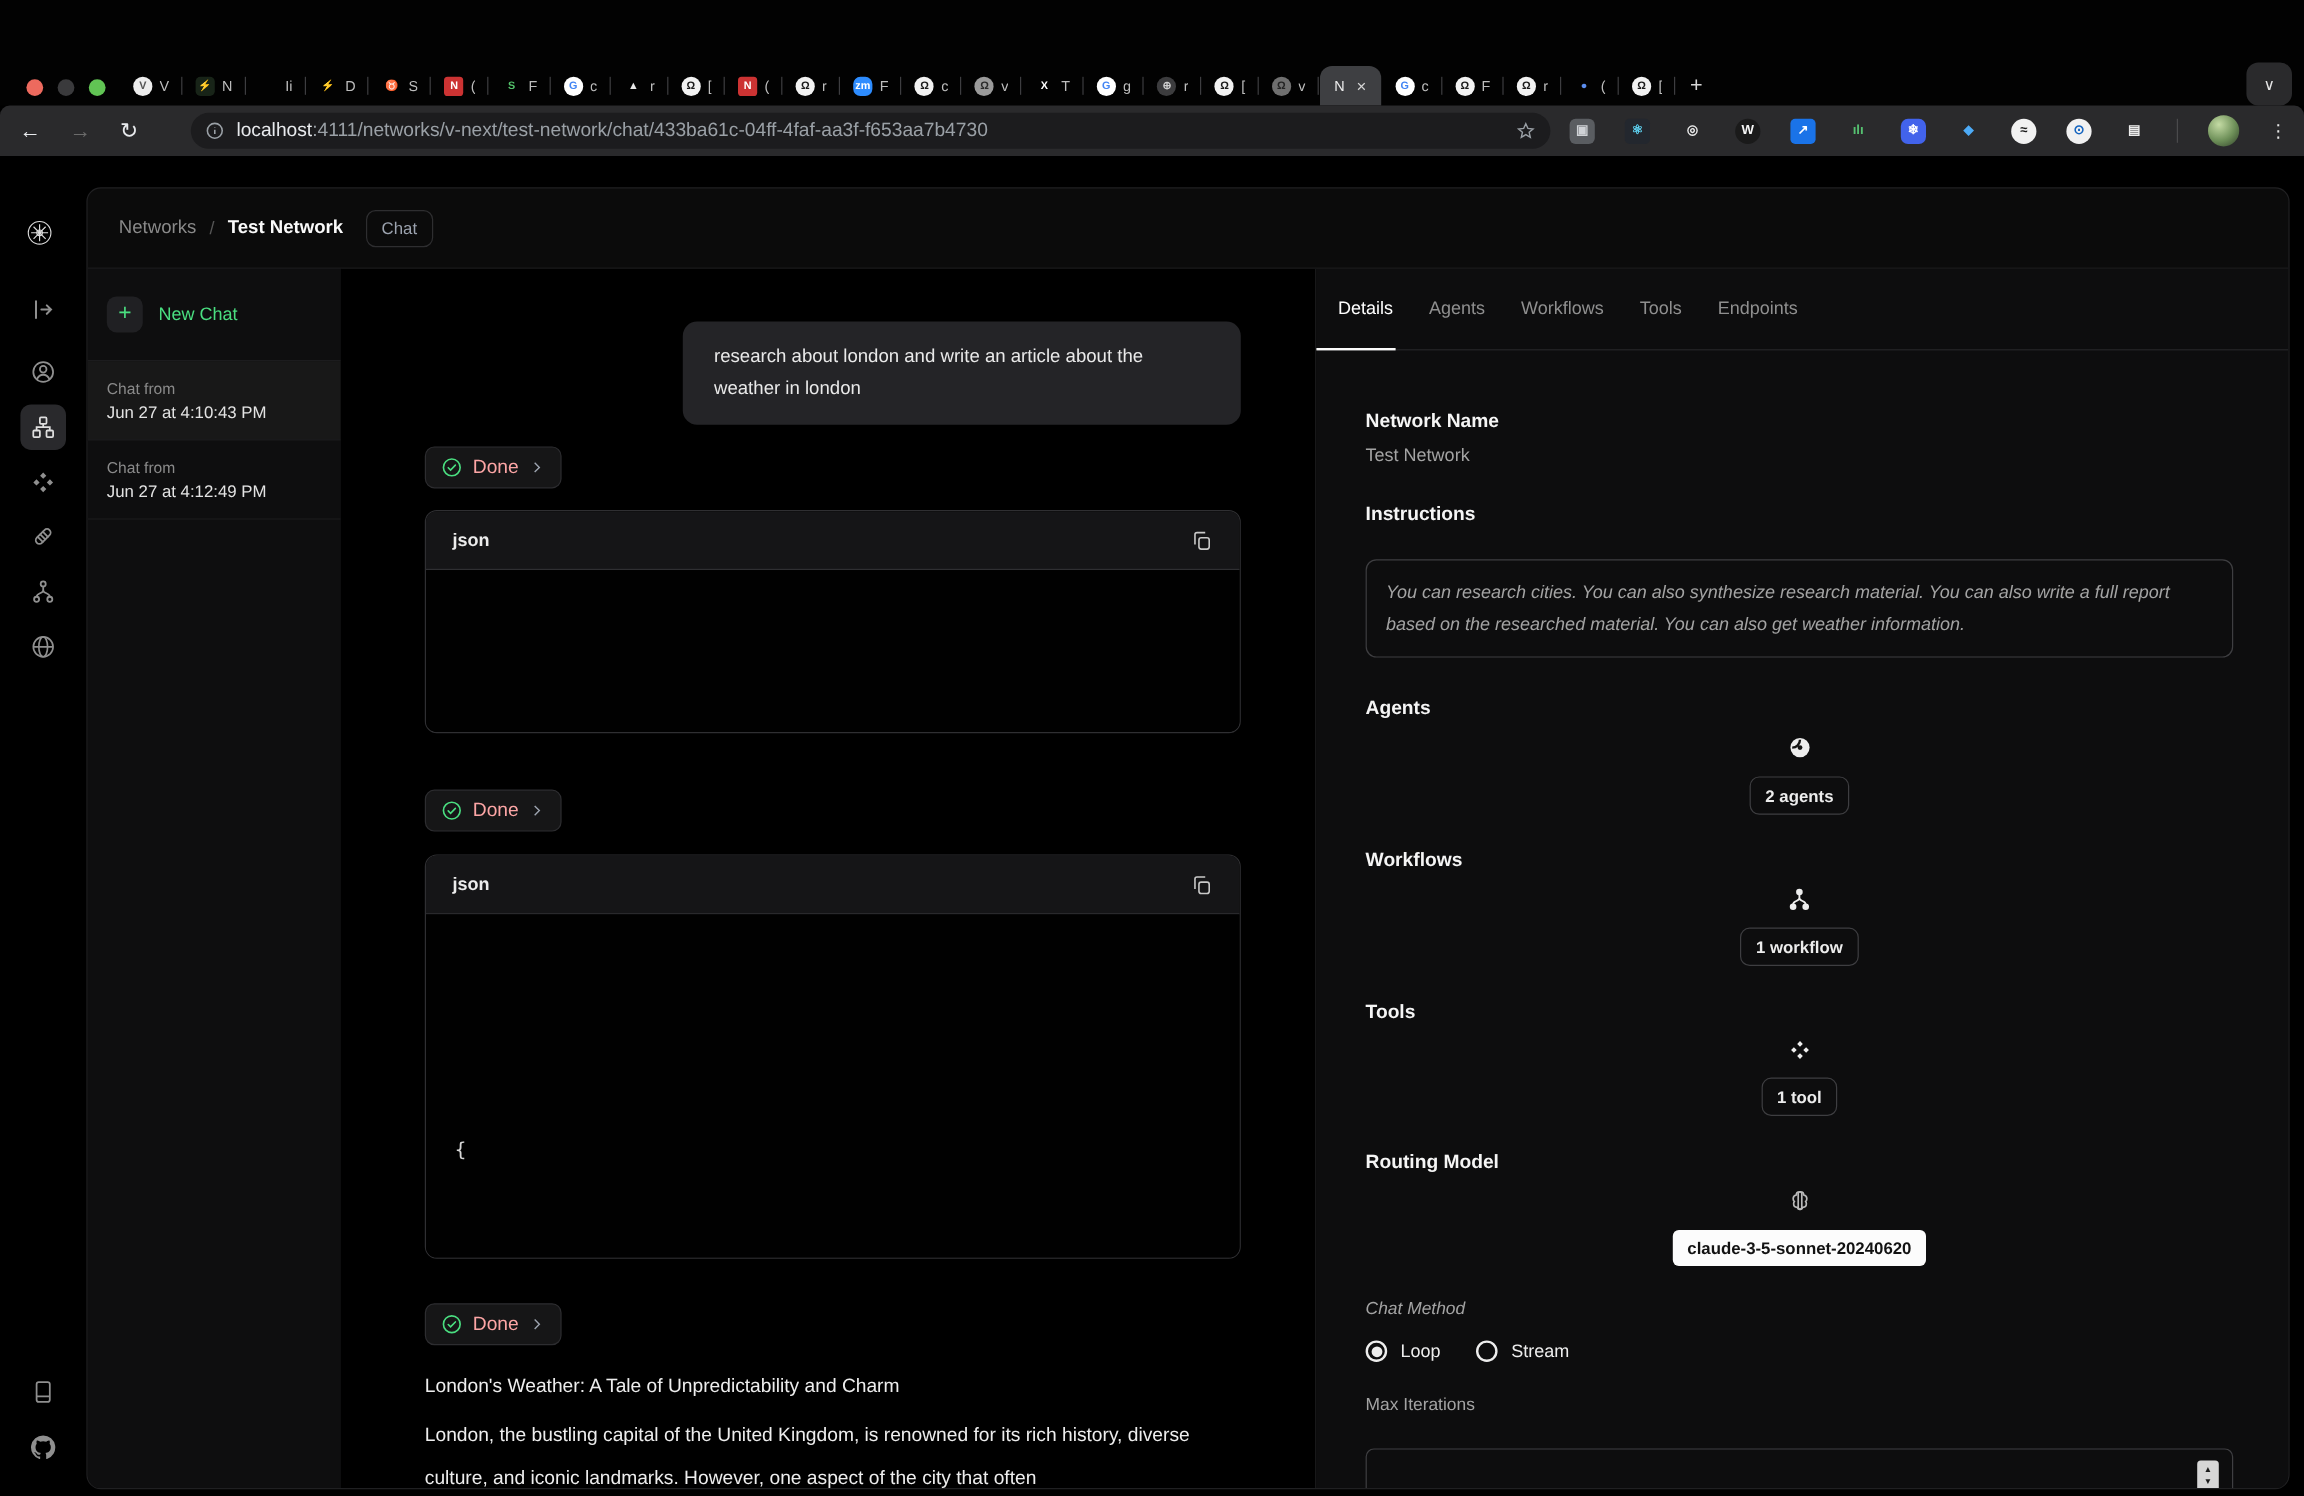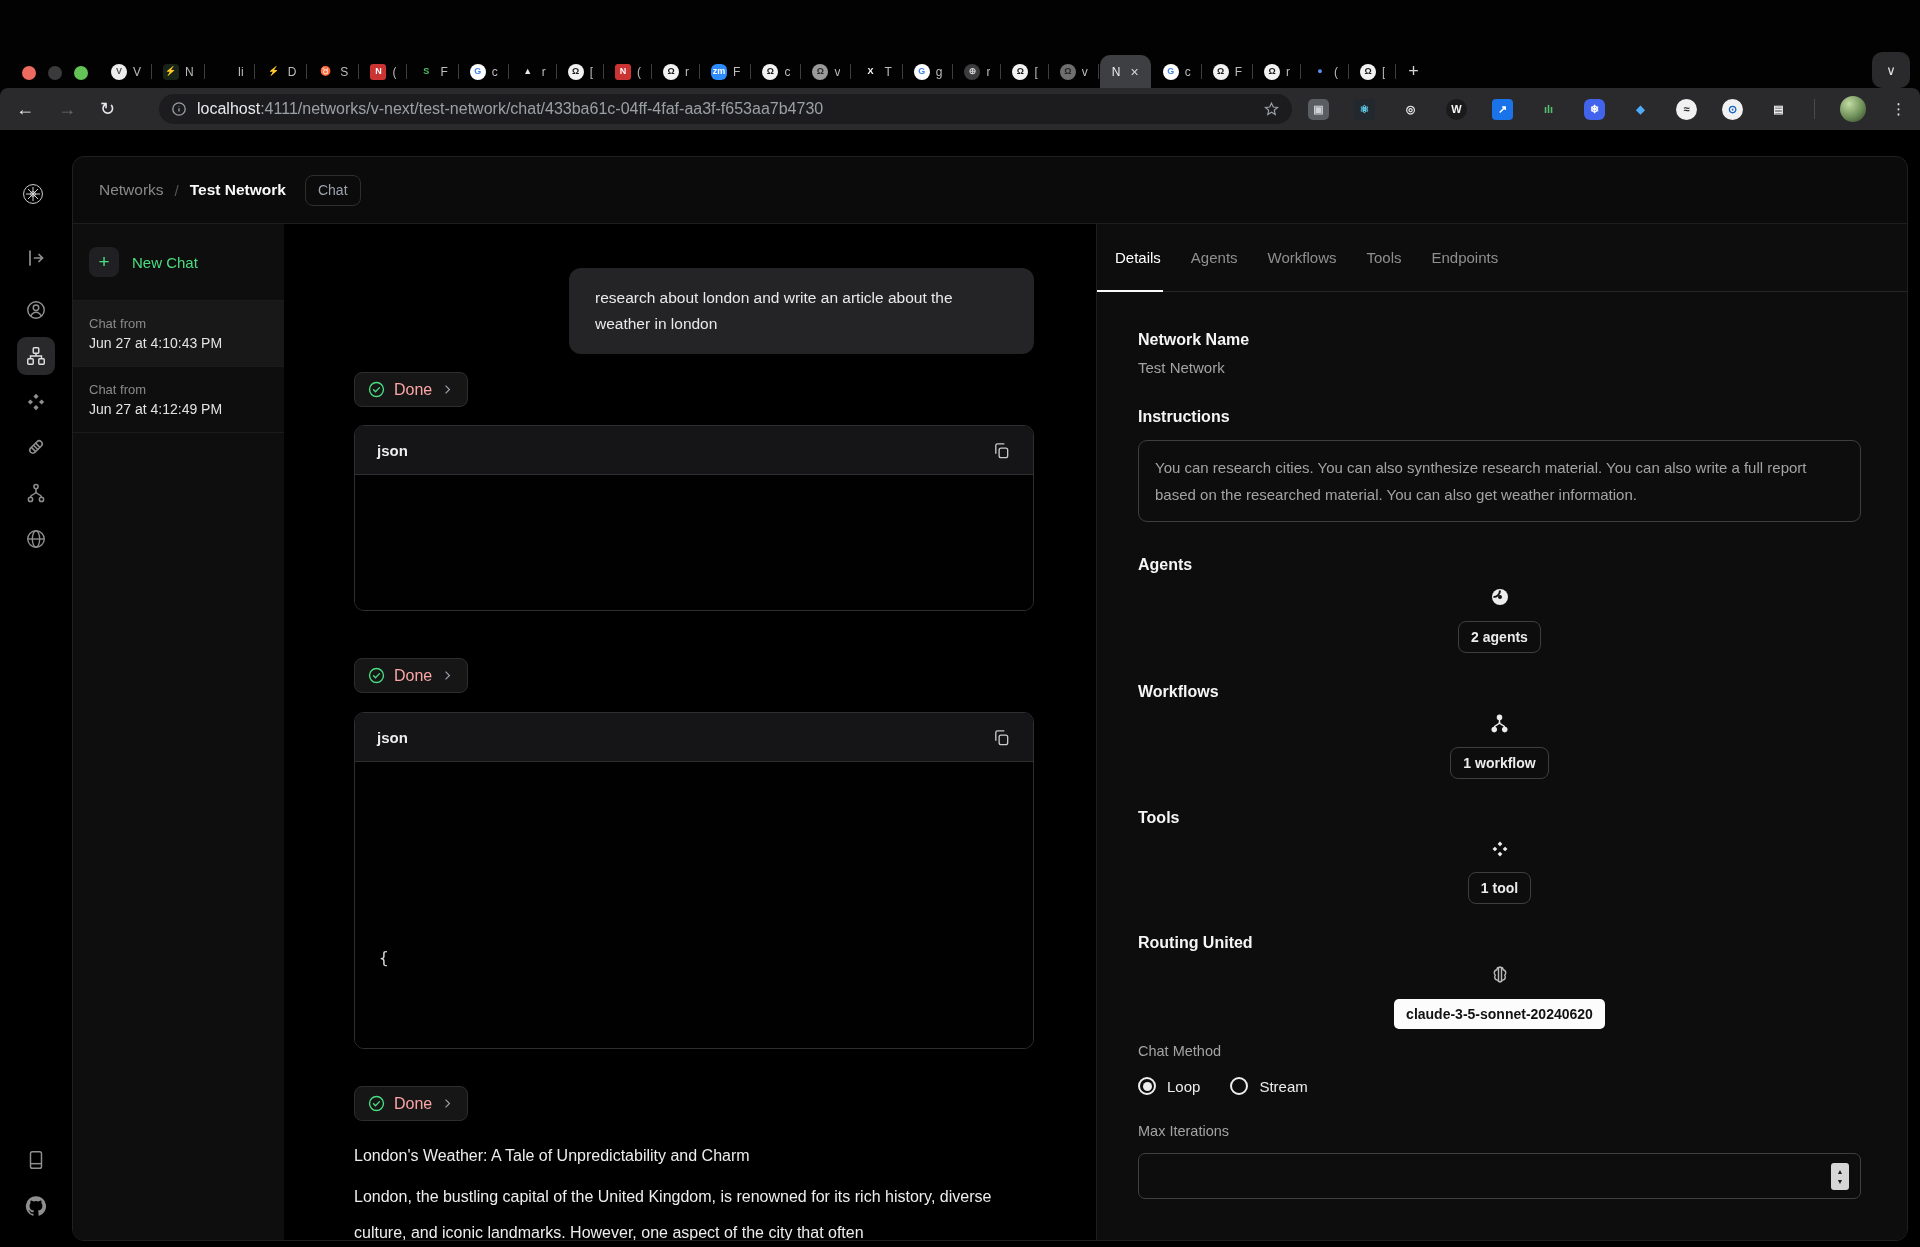--- a/index.html
+++ b/index.html
@@ -95,23 +95,23 @@
   .article-para{margin-top:10px;color:#ededed;font-size:16px;line-height:36px;width:660px;}
 
   
   .rpanel{position:absolute;left:1024px;top:67px;right:0;bottom:0;background:#0d0d0e;}
   .rtabs{position:relative;height:67px;border-bottom:1px solid #262628;display:flex;
     align-items:center;padding-left:18px;gap:30px;}
   .rtab{position:relative;color:#8f8f8f;font-size:15px;height:67px;display:flex;align-items:center;}
   .rtab.active{color:#fff;}
   .rtab.active::after{content:"";position:absolute;left:-18px;right:-2px;bottom:-1px;height:2px;
     background:#fafafa;}
-  .rbody{position:absolute;left:0;right:0;top:67px;bottom:0;padding:40px 46px 0 41px;overflow:hidden;border-radius:30px;}
+  .rbody{position:absolute;left:0;right:0;top:67px;bottom:0;padding:52px 46px 0 41px;overflow:hidden;border-radius:30px;}
   .rh{color:#f5f5f5;font-size:16px;font-weight:700;}
-  .rsub{color:#a3a3a3;font-size:15px;}.mt10{margin-top:10px;}.mt12{margin-top:12px;flex-direction:column;}.mt14{margin-top:14px;}.mt18{margin-top:18px;}.mt28{margin-top:28px;}
+  .rsub{color:#a3a3a3;font-size:15px;}.mt10{margin-top:10px;}.mt12{margin-top:12px;flex-direction:column;}.mt14{margin-top:28px;font-style:italic;}.mt18{margin-top:18px;}.mt28{margin-top:28px;}
   .mt30{margin-top:30px;}.mt32{margin-top:32px;}.mt34{margin-top:34px;}
   .instrbox{border:1px solid #3e3e41;border-radius:9px;padding:13px 16px;color:#a3a3a3;
     font-size:15px;line-height:27px;}
   .resrow{display:flex;align-items:center;gap:13px;}
   .badge{display:inline-flex;align-items:center;height:30px;padding:0 12px;border:1px solid #3e3e41;
     border-radius:8px;color:#ececec;font-size:14px;font-weight:700;}
   .whitepill{display:inline-flex;align-items:center;height:30px;padding:0 12px;background:#fcfcfc;
     border-radius:5px;color:#121212;font-size:14px;font-weight:700;}
   .radiorow{display:flex;align-items:center;gap:30px;}
   .radioopt{display:flex;align-items:center;gap:11px;}
@@ -579,21 +579,21 @@
         </div>
 
         <div class="rh mt30">Tools</div>
         <div class="resrow mt12">
           <svg width="20" height="20" viewBox="0 0 22 22" fill="#ededed">
             <path d="M11 2.8l2.6 2.6L11 8 8.4 5.4zM5.4 8.4L8 11l-2.6 2.6L2.8 11zM16.6 8.4L19.2 11l-2.6 2.6L14 11zM11 14l2.6 2.6L11 19.2l-2.6-2.6z"></path>
           </svg>
           <span class="badge">1 tool</span>
         </div>
 
-        <div class="rh mt30">Routing United</div>
+        <div class="rh mt30">Routing Model</div>
         <div class="resrow mt12">
           <svg width="22" height="22" viewBox="0 0 22 22" fill="none" stroke="#b9b9b9" stroke-width="1.4">
             <path d="M10.5 3.2a2.6 2.6 0 00-2.6 2.6c-1.5.3-2.6 1.6-2.6 3.1 0 .9.4 1.8 1 2.4-.4.5-.6 1.1-.6 1.8a3 3 0 002.9 3c.3 1 1.2 1.7 2.3 1.7.9 0 1.6-.7 1.6-1.6V4.8a1.6 1.6 0 00-2-1.6z"></path>
             <path d="M11.5 3.2a2.6 2.6 0 012.6 2.6c1.5.3 2.6 1.6 2.6 3.1 0 .9-.4 1.8-1 2.4.4.5.6 1.1.6 1.8a3 3 0 01-2.9 3c-.3 1-1.2 1.7-2.3 1.7-.9 0-1.6-.7-1.6-1.6V4.8a1.6 1.6 0 012-1.6z"></path>
           </svg>
           <span class="whitepill">claude-3-5-sonnet-20240620</span>
         </div>
 
         <div class="rsub mt14" style="font-size:14.5px">Chat Method</div>
 

